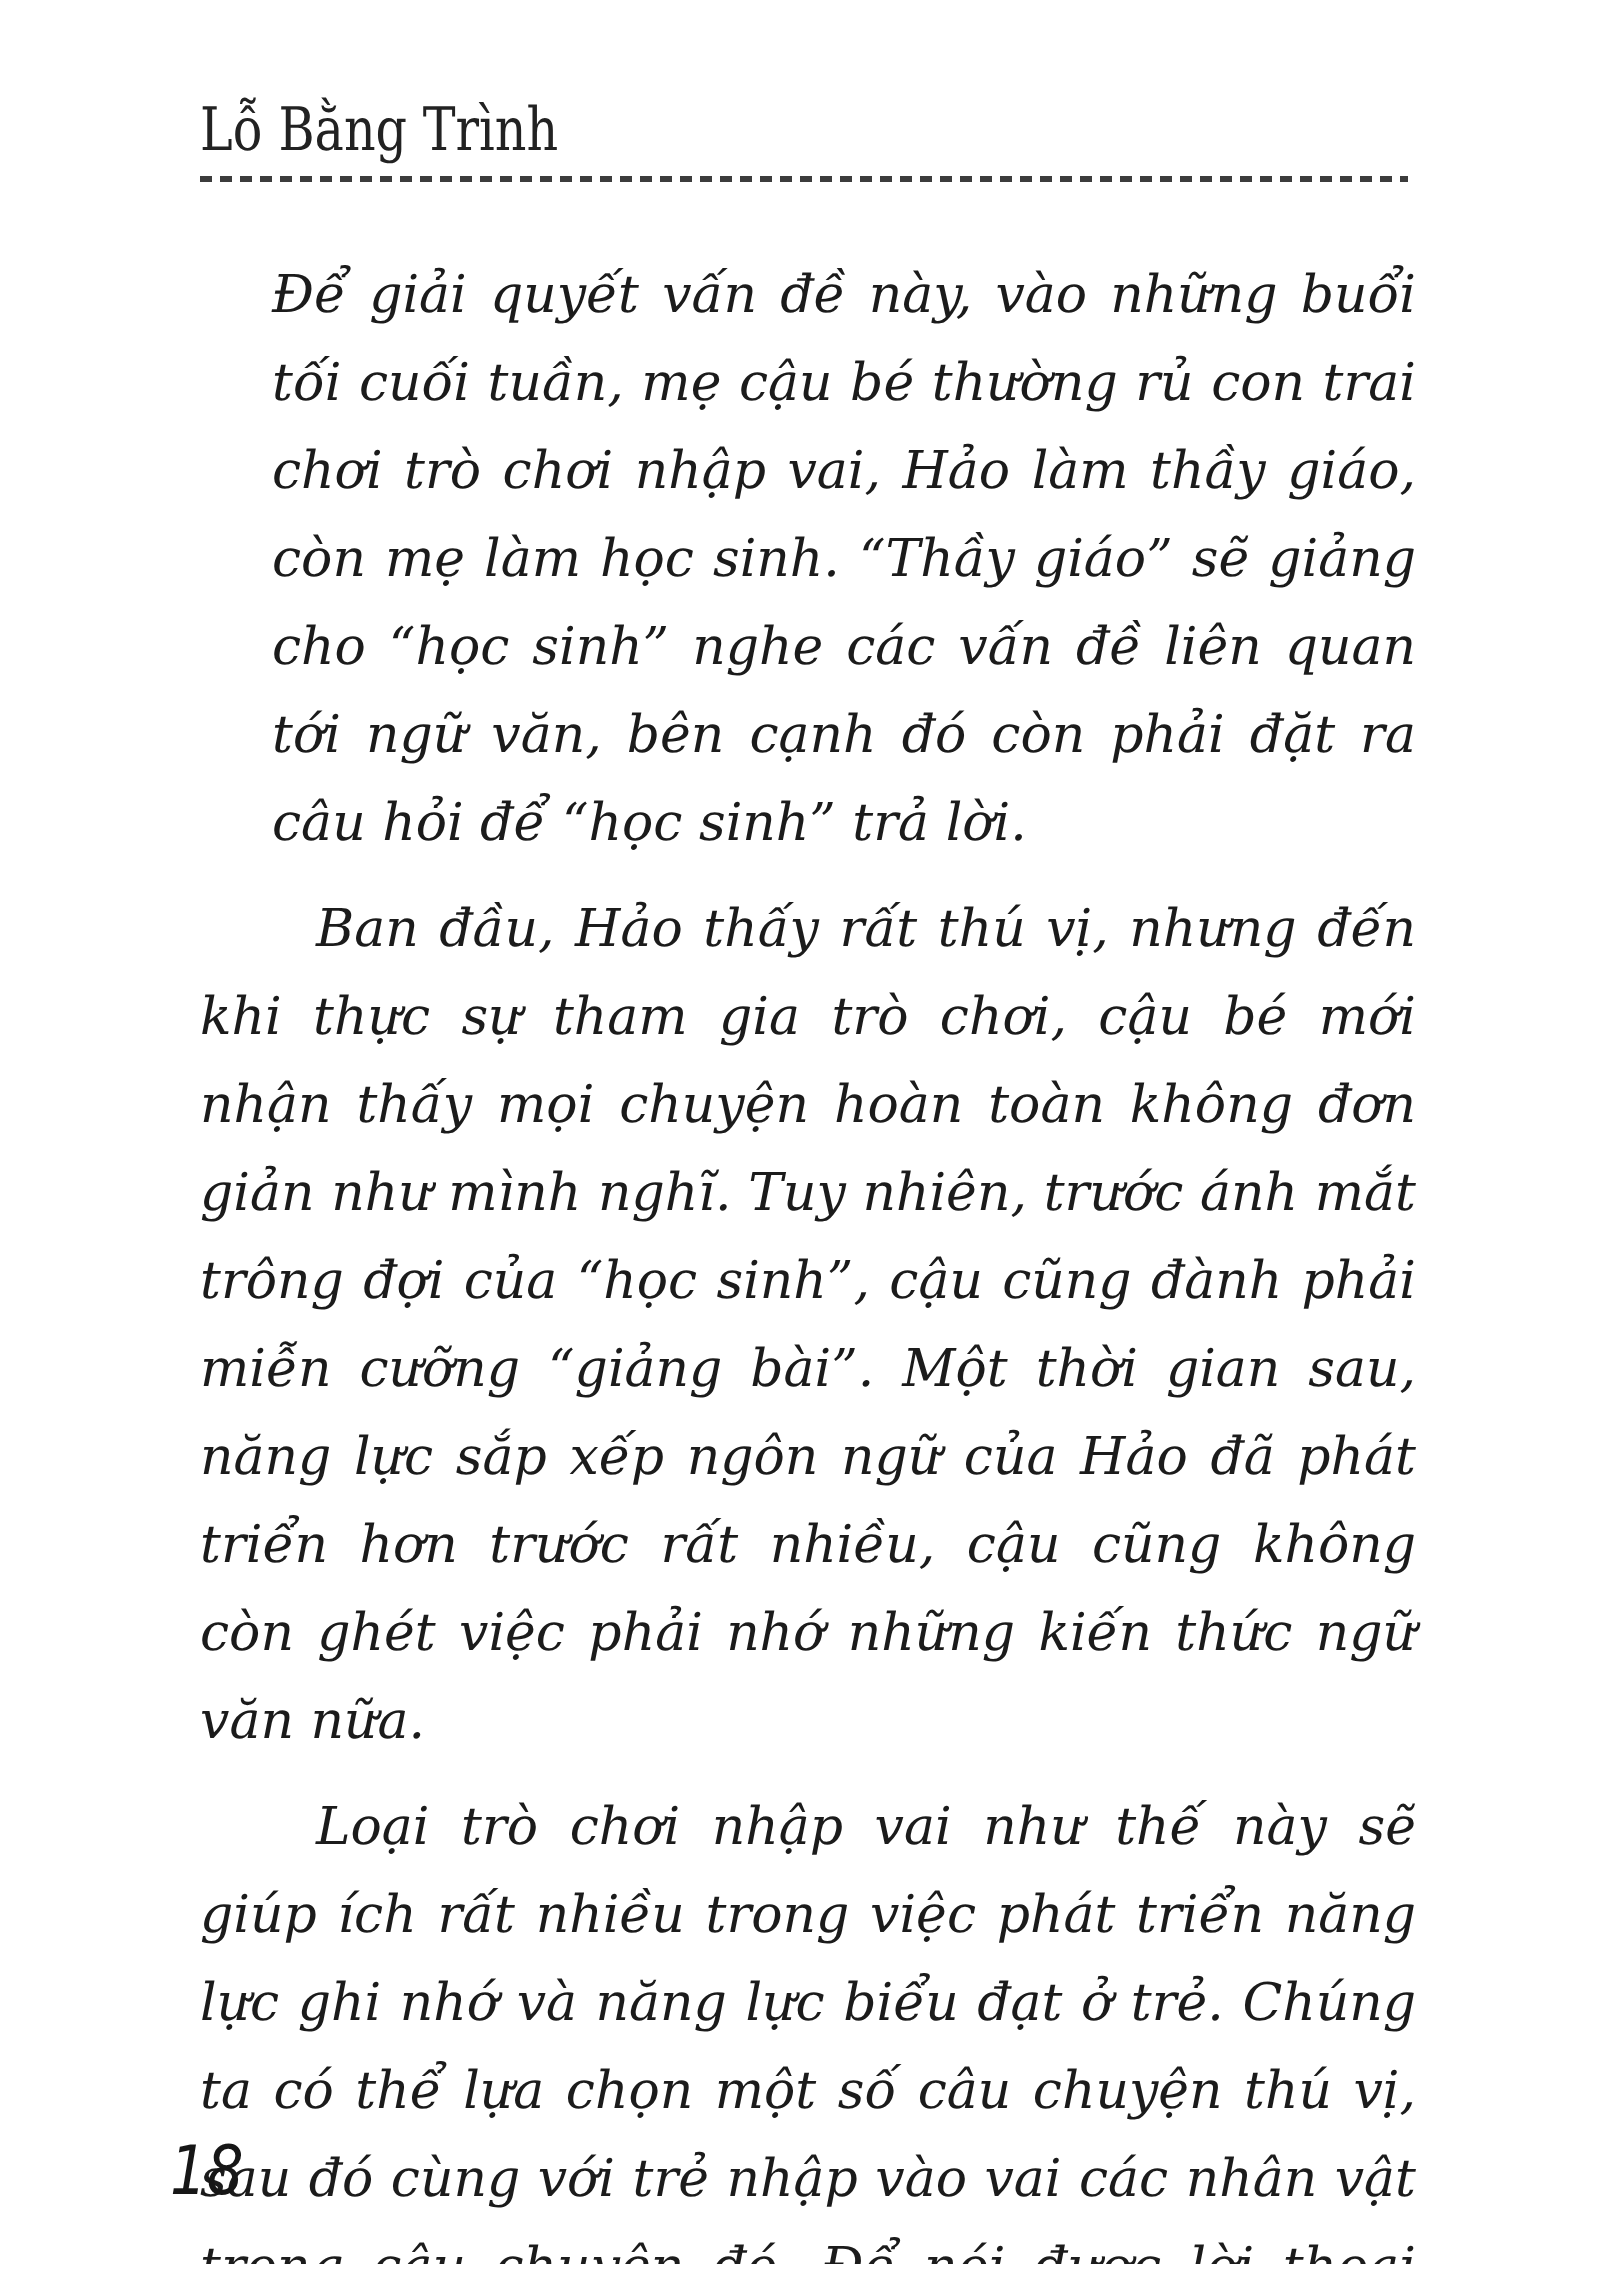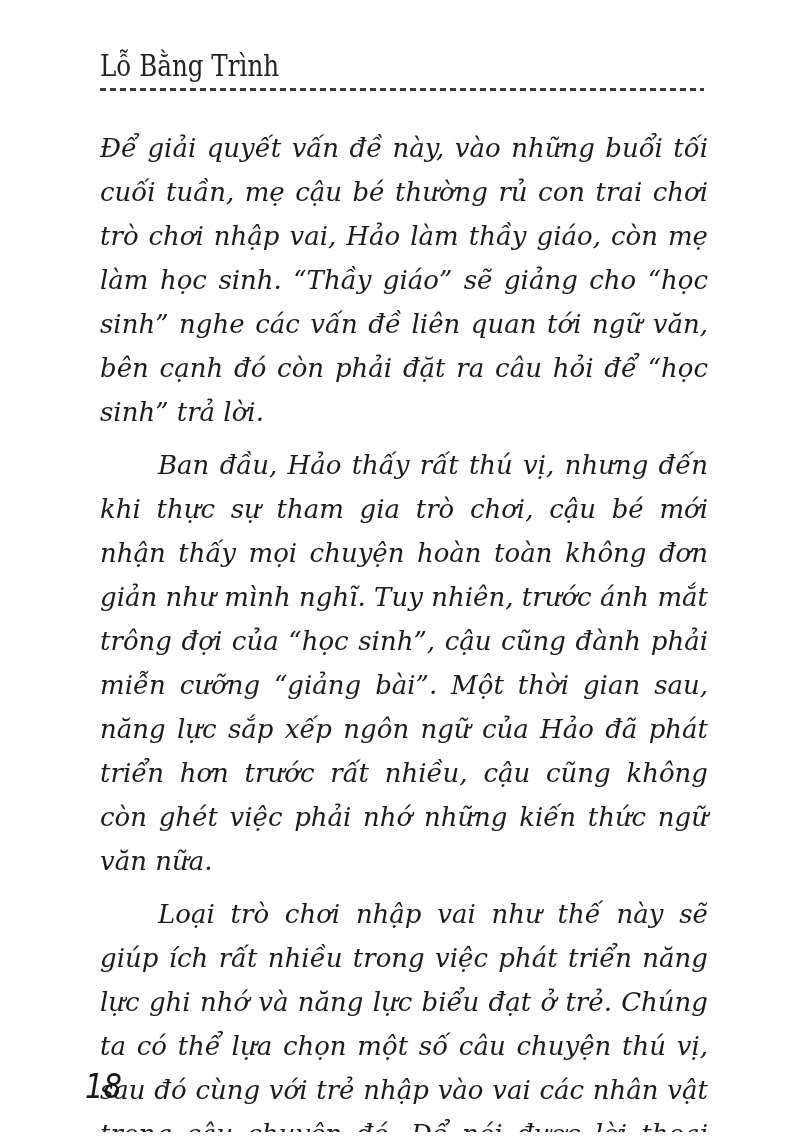--- a/index.html
+++ b/index.html
@@ -53,20 +53,21 @@
     line-height: 44px;
     text-align: justify;
     color: #1b1b1b;
   }
   .para {
     margin: 0 0 9px 0;
     text-indent: 58px;
   }
   .para.no-indent {
     text-indent: 0;
+    margin-left: 36px;
   }
   .page-number {
     position: absolute;
     left: 85px;
     top: 1066px;
     font-family: "DejaVu Sans", "Liberation Sans", sans-serif;
     font-style: italic;
     font-size: 34px;
     font-weight: 400;
     color: #161616;

